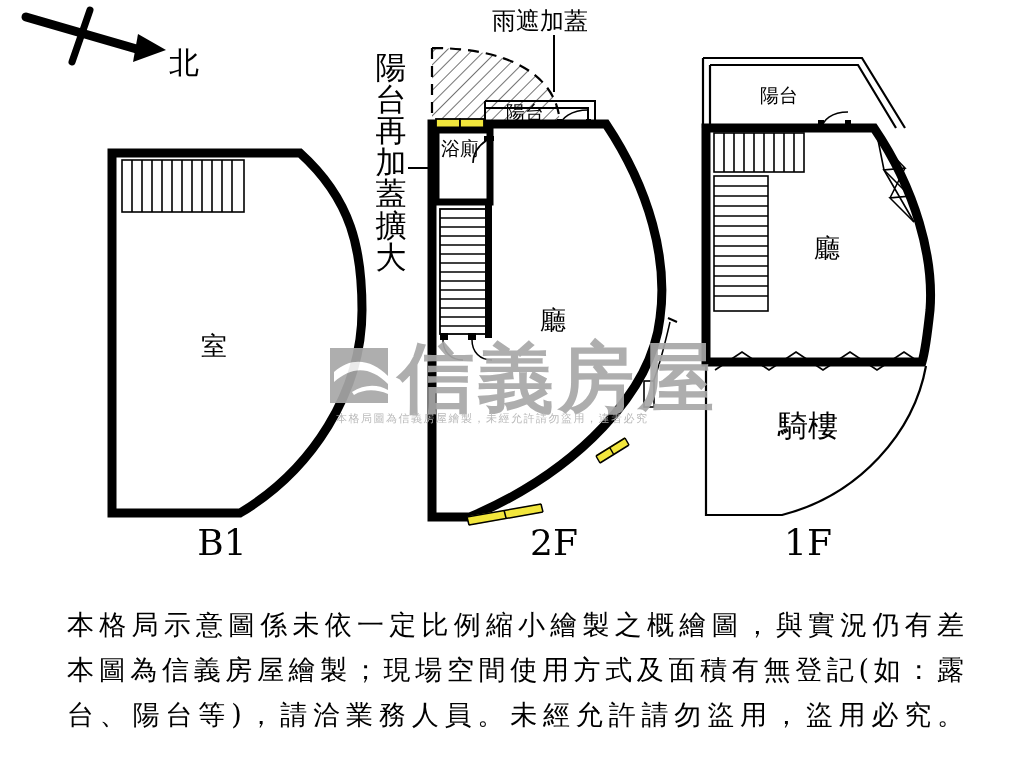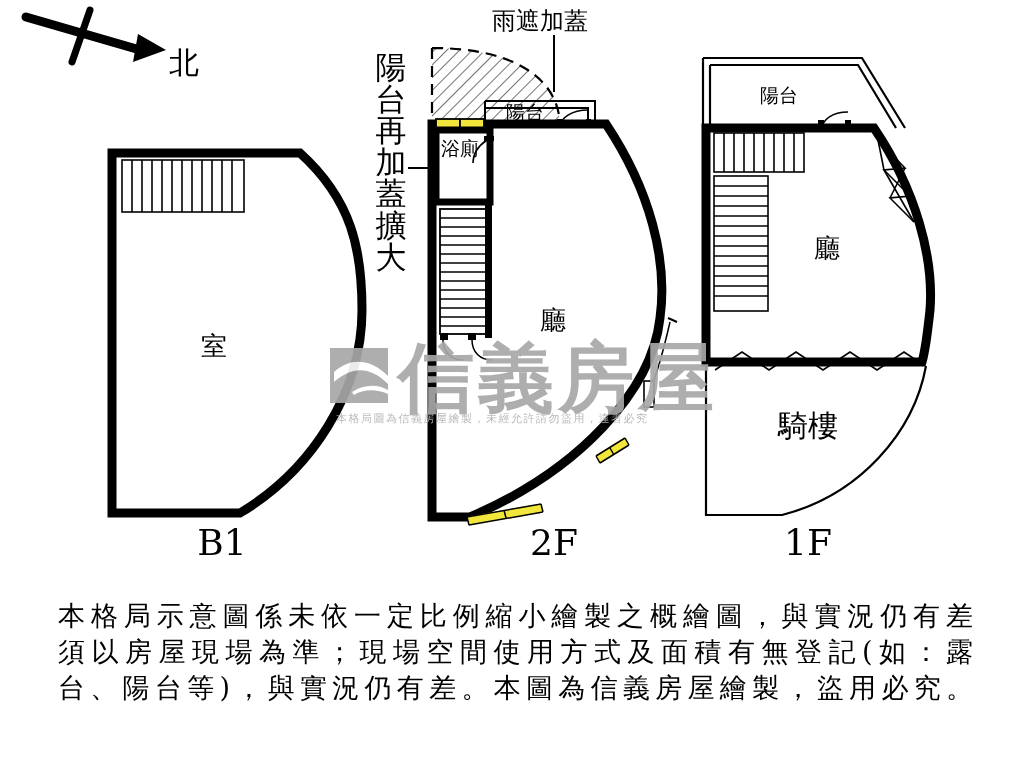--- a/index.html
+++ b/index.html
@@ -73,21 +73,21 @@
     left: 58px;
     top: 598px;
     width: 915px;
     font-size: 27px;
     line-height: 1.33;
     text-align: justify;
     text-align-last: justify;
     font-family: "DejaVu Serif", "Liberation Serif", serif;
     color: #000;
   }
-  #disclaimer p { margin: 0; padding: 0; }
+  #disclaimer p { margin: 9px; padding: 0; }
 </style>
 </head>
 <body>
 
 <div id="plan-root">
 
   <svg class="plan-canvas" viewBox="0 0 1024 768">
     <defs>
       <pattern id="hatch45" width="9" height="9" patternTransform="rotate(45)" patternUnits="userSpaceOnUse">
         <line x1="0" y1="0" x2="0" y2="9" stroke="#000" stroke-width="1.1"></line>
@@ -279,17 +279,17 @@
     <span>台</span>
     <span>再</span>
     <span>加</span>
     <span>蓋</span>
     <span>擴</span>
     <span>大</span>
   </div>
 
   <div id="disclaimer">
     <p>本格局示意圖係未依一定比例縮小繪製之概繪圖，與實況仍有差</p>
-    <p>須以房屋現場為準；現場空間使用方式及面積有無登記(如：露</p>
-    <p>台、陽台等)，與實況仍有差。本圖為信義房屋繪製，盜用必究。</p>
+    <p>本圖為信義房屋繪製；現場空間使用方式及面積有無登記(如：露</p>
+    <p>台、陽台等)，請洽業務人員。未經允許請勿盜用，盜用必究。</p>
   </div>
 
 </div>
 
 </body></html>

